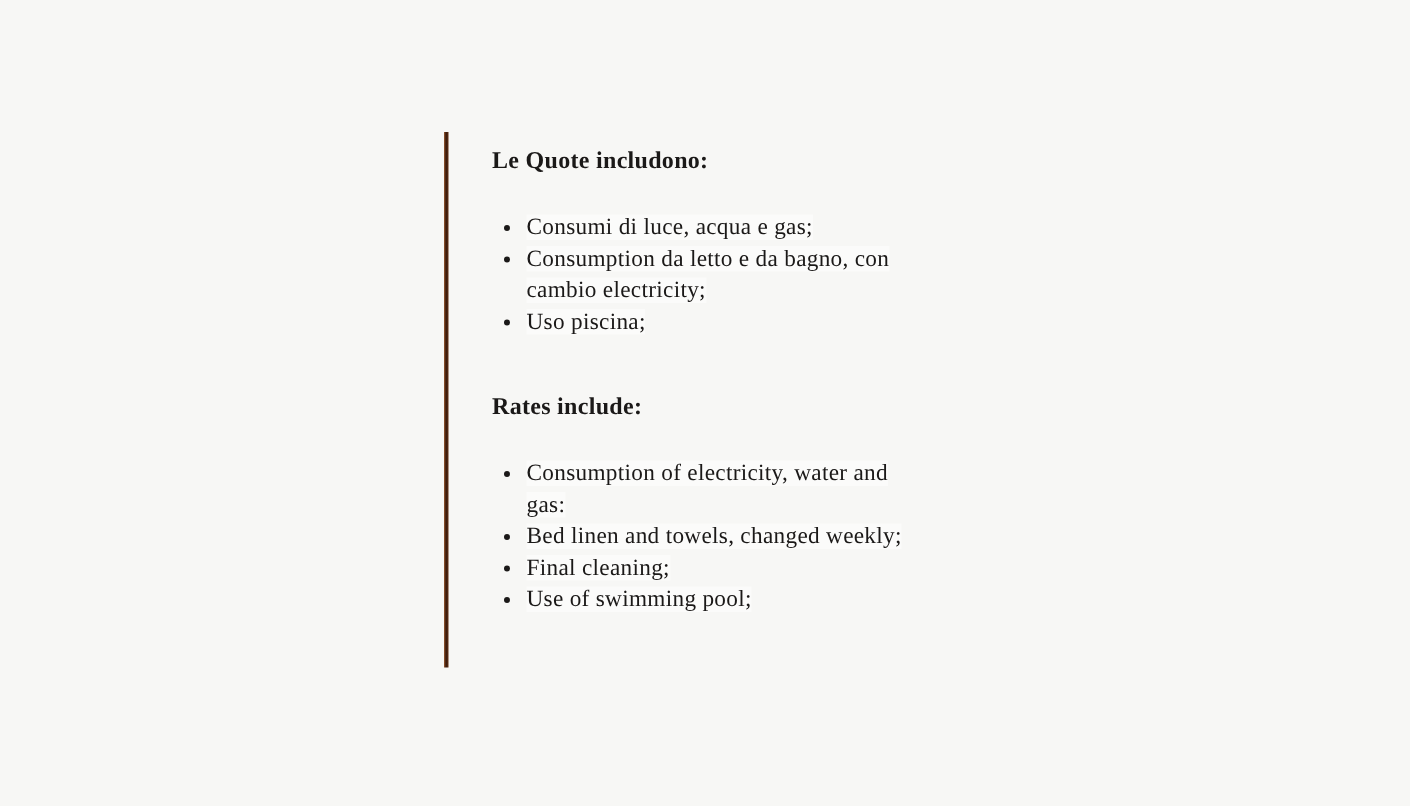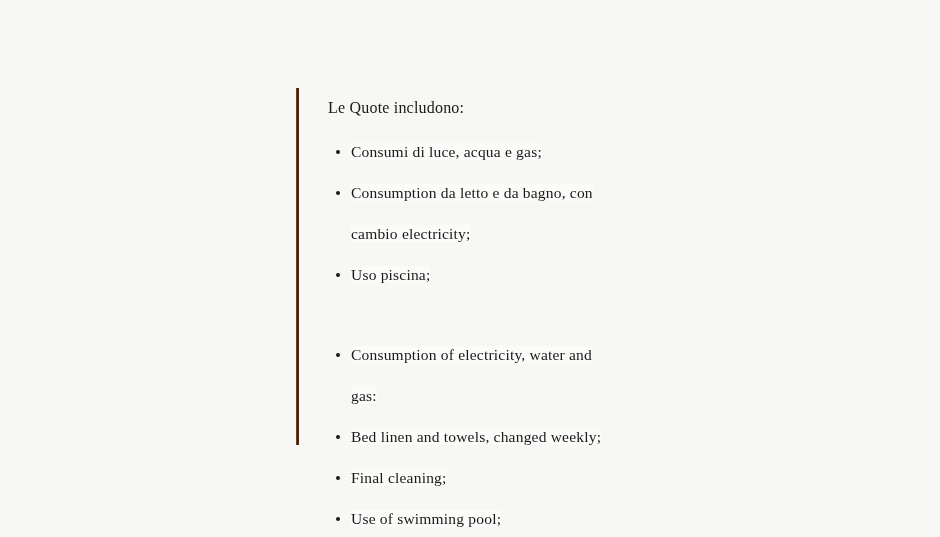--- a/index.html
+++ b/index.html
@@ -28,21 +28,21 @@
     width: 3px;
     height: 357px;
     background: linear-gradient(90deg, #9a5c33 0%, #371708 45%, #5f3116 100%);
   }
   .inner {
     padding: 9px 0 0 32px;
   }
   .section-heading {
     font-size: 16px;
     line-height: 21px;
-    font-weight: normal;
+    font-weight: bold;
     letter-spacing: 0.2px;
     margin: 0;
   }
   .bullet-list {
     list-style: none;
     margin: 23px 0 0 0;
     padding: 0;
   }
   .bullet-list li {
     position: relative;
@@ -55,21 +55,20 @@
     position: absolute;
     left: 8px;
     top: 9px;
     width: 4px;
     height: 4px;
     border-radius: 50%;
     background: #1b1918;
   }
   .ln {
     display: block;
-    margin-top: 20px;
   }
   .ln > span {
     background: rgba(255, 255, 255, 0.5);
   }
   .section-gap {
     height: 36px;
   }
 </style>
 </head>
 <body>
@@ -90,20 +89,21 @@
         <span class="ln"><span>cambio electricity;</span></span>
       </li>
       <li>
         <span class="dot"></span>
         <span class="ln"><span>Uso piscina;</span></span>
       </li>
     </ul>
 
     <div class="section-gap"></div>
 
+    <h2 class="section-heading"><span>Rates include:</span></h2>
     <ul class="bullet-list">
       <li>
         <span class="dot"></span>
         <span class="ln"><span>Consumption of electricity, water and</span></span>
         <span class="ln"><span>gas:</span></span>
       </li>
       <li>
         <span class="dot"></span>
         <span class="ln"><span>Bed linen and towels, changed weekly;</span></span>
       </li>

